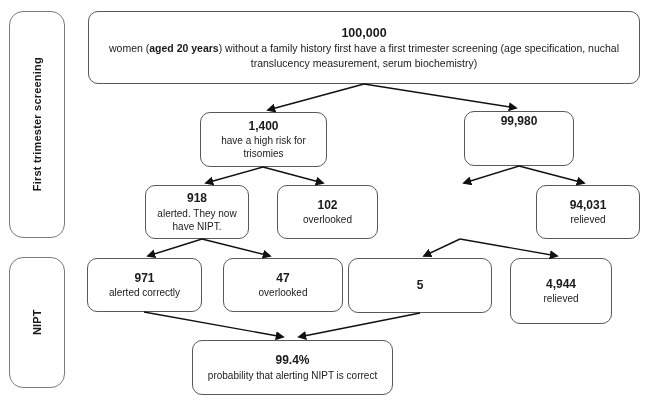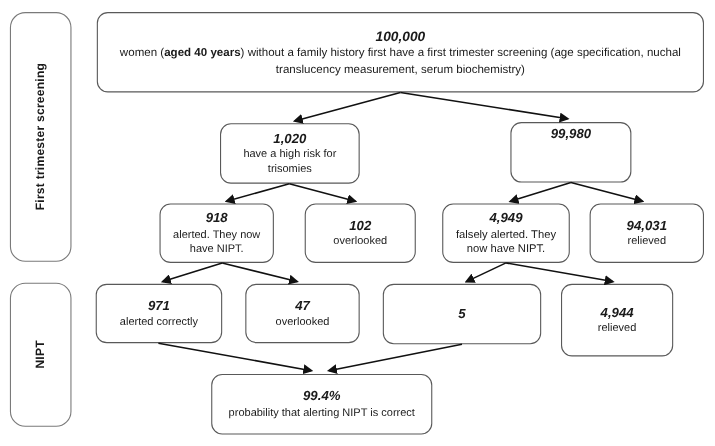--- a/index.html
+++ b/index.html
@@ -5,21 +5,21 @@
   html,body{margin:0;padding:0;background:#fff;}
   .canvas{
     position:relative;width:650px;height:405px;background:#ffffff;
     font-family:"Liberation Sans",sans-serif;color:#1a1a1a;overflow:hidden;
   }
   .box{
     position:absolute;background:#ffffff;border:1.5px solid #595959;border-radius:10px;
     display:flex;flex-direction:column;align-items:center;justify-content:center;
     text-align:center;line-height:1.3;padding:2px 3px;box-sizing:border-box;
   }
-  .value{font-weight:bold;font-size:12px;font-style:italic;}
+  .value{font-weight:bold;font-size:12px;}
   .desc{font-size:10px;}
   .root .value{font-size:12.5px;}
   .root .desc{font-size:10.5px;line-height:1.35;}
   .nowrap-desc .desc{white-space:nowrap;font-size:10px;}
   .tight .desc{font-size:10.2px;}
   .sidebar{border-radius:14px;border-color:#7a7a7a;}
   .vtext{
     transform:rotate(-90deg);white-space:nowrap;font-weight:bold;font-size:11px;
     letter-spacing:.2px;
   }
@@ -53,53 +53,49 @@
 
   <div class="box sidebar" style="left:9px;top:11px;width:56px;height:227px;">
     <span class="vtext">First trimester screening</span>
   </div>
   <div class="box sidebar" style="left:9px;top:257px;width:56px;height:131px;">
     <span class="vtext">NIPT</span>
   </div>
 
   <div class="box root" style="left:88px;top:11px;width:552px;height:73px;padding:2px 8px;">
     <div class="value">100,000</div>
-    <div class="desc"><span>women (</span><b>aged 40 years</b><span>) without a family history first have a first trimester screening (age specification, nuchal translucency measurement, serum biochemistry)</span></div>
+    <div class="desc"><span>women (</span><b>aged 20 years</b><span>) without a family history first have a first trimester screening (age specification, nuchal translucency measurement, serum biochemistry)</span></div>
   </div>
 
   <div class="box" style="left:200px;top:112px;width:127px;height:55px;">
-    <div class="value">1,020</div>
+    <div class="value">1,400</div>
     <div class="desc">have a high risk for trisomies</div>
   </div>
   <div class="box tight" style="left:464px;top:111px;width:110px;height:55px;justify-content:space-between;">
     <div class="value">99,980</div>
   </div>
 
   <div class="box" style="left:145px;top:185px;width:104px;height:54px;">
     <div class="value">918</div>
     <div class="desc">alerted. They now have NIPT.</div>
   </div>
   <div class="box" style="left:277px;top:185px;width:101px;height:54px;">
     <div class="value">102</div>
     <div class="desc">overlooked</div>
   </div>
-  <div class="box tight" style="left:402px;top:185px;width:116px;height:54px;">
-    <div class="value">4,949</div>
-    <div class="desc">falsely alerted. They now have NIPT.</div>
-  </div>
   <div class="box" style="left:536px;top:185px;width:104px;height:54px;">
     <div class="value">94,031</div>
     <div class="desc">relieved</div>
   </div>
 
   <div class="box" style="left:87px;top:258px;width:115px;height:54px;text-align:right;">
     <div class="value">971</div>
     <div class="desc">alerted correctly</div>
   </div>
-  <div class="box" style="left:223px;top:258px;width:104px;height:54px;">
+  <div class="box" style="left:223px;top:258px;width:120px;height:54px;">
     <div class="value">47</div>
     <div class="desc">overlooked</div>
   </div>
   <div class="box tight" style="left:348px;top:258px;width:144px;height:55px;">
     <div class="value">5</div>
   </div>
   <div class="box" style="left:510px;top:258px;width:102px;height:66px;">
     <div class="value">4,944</div>
     <div class="desc">relieved</div>
   </div>

